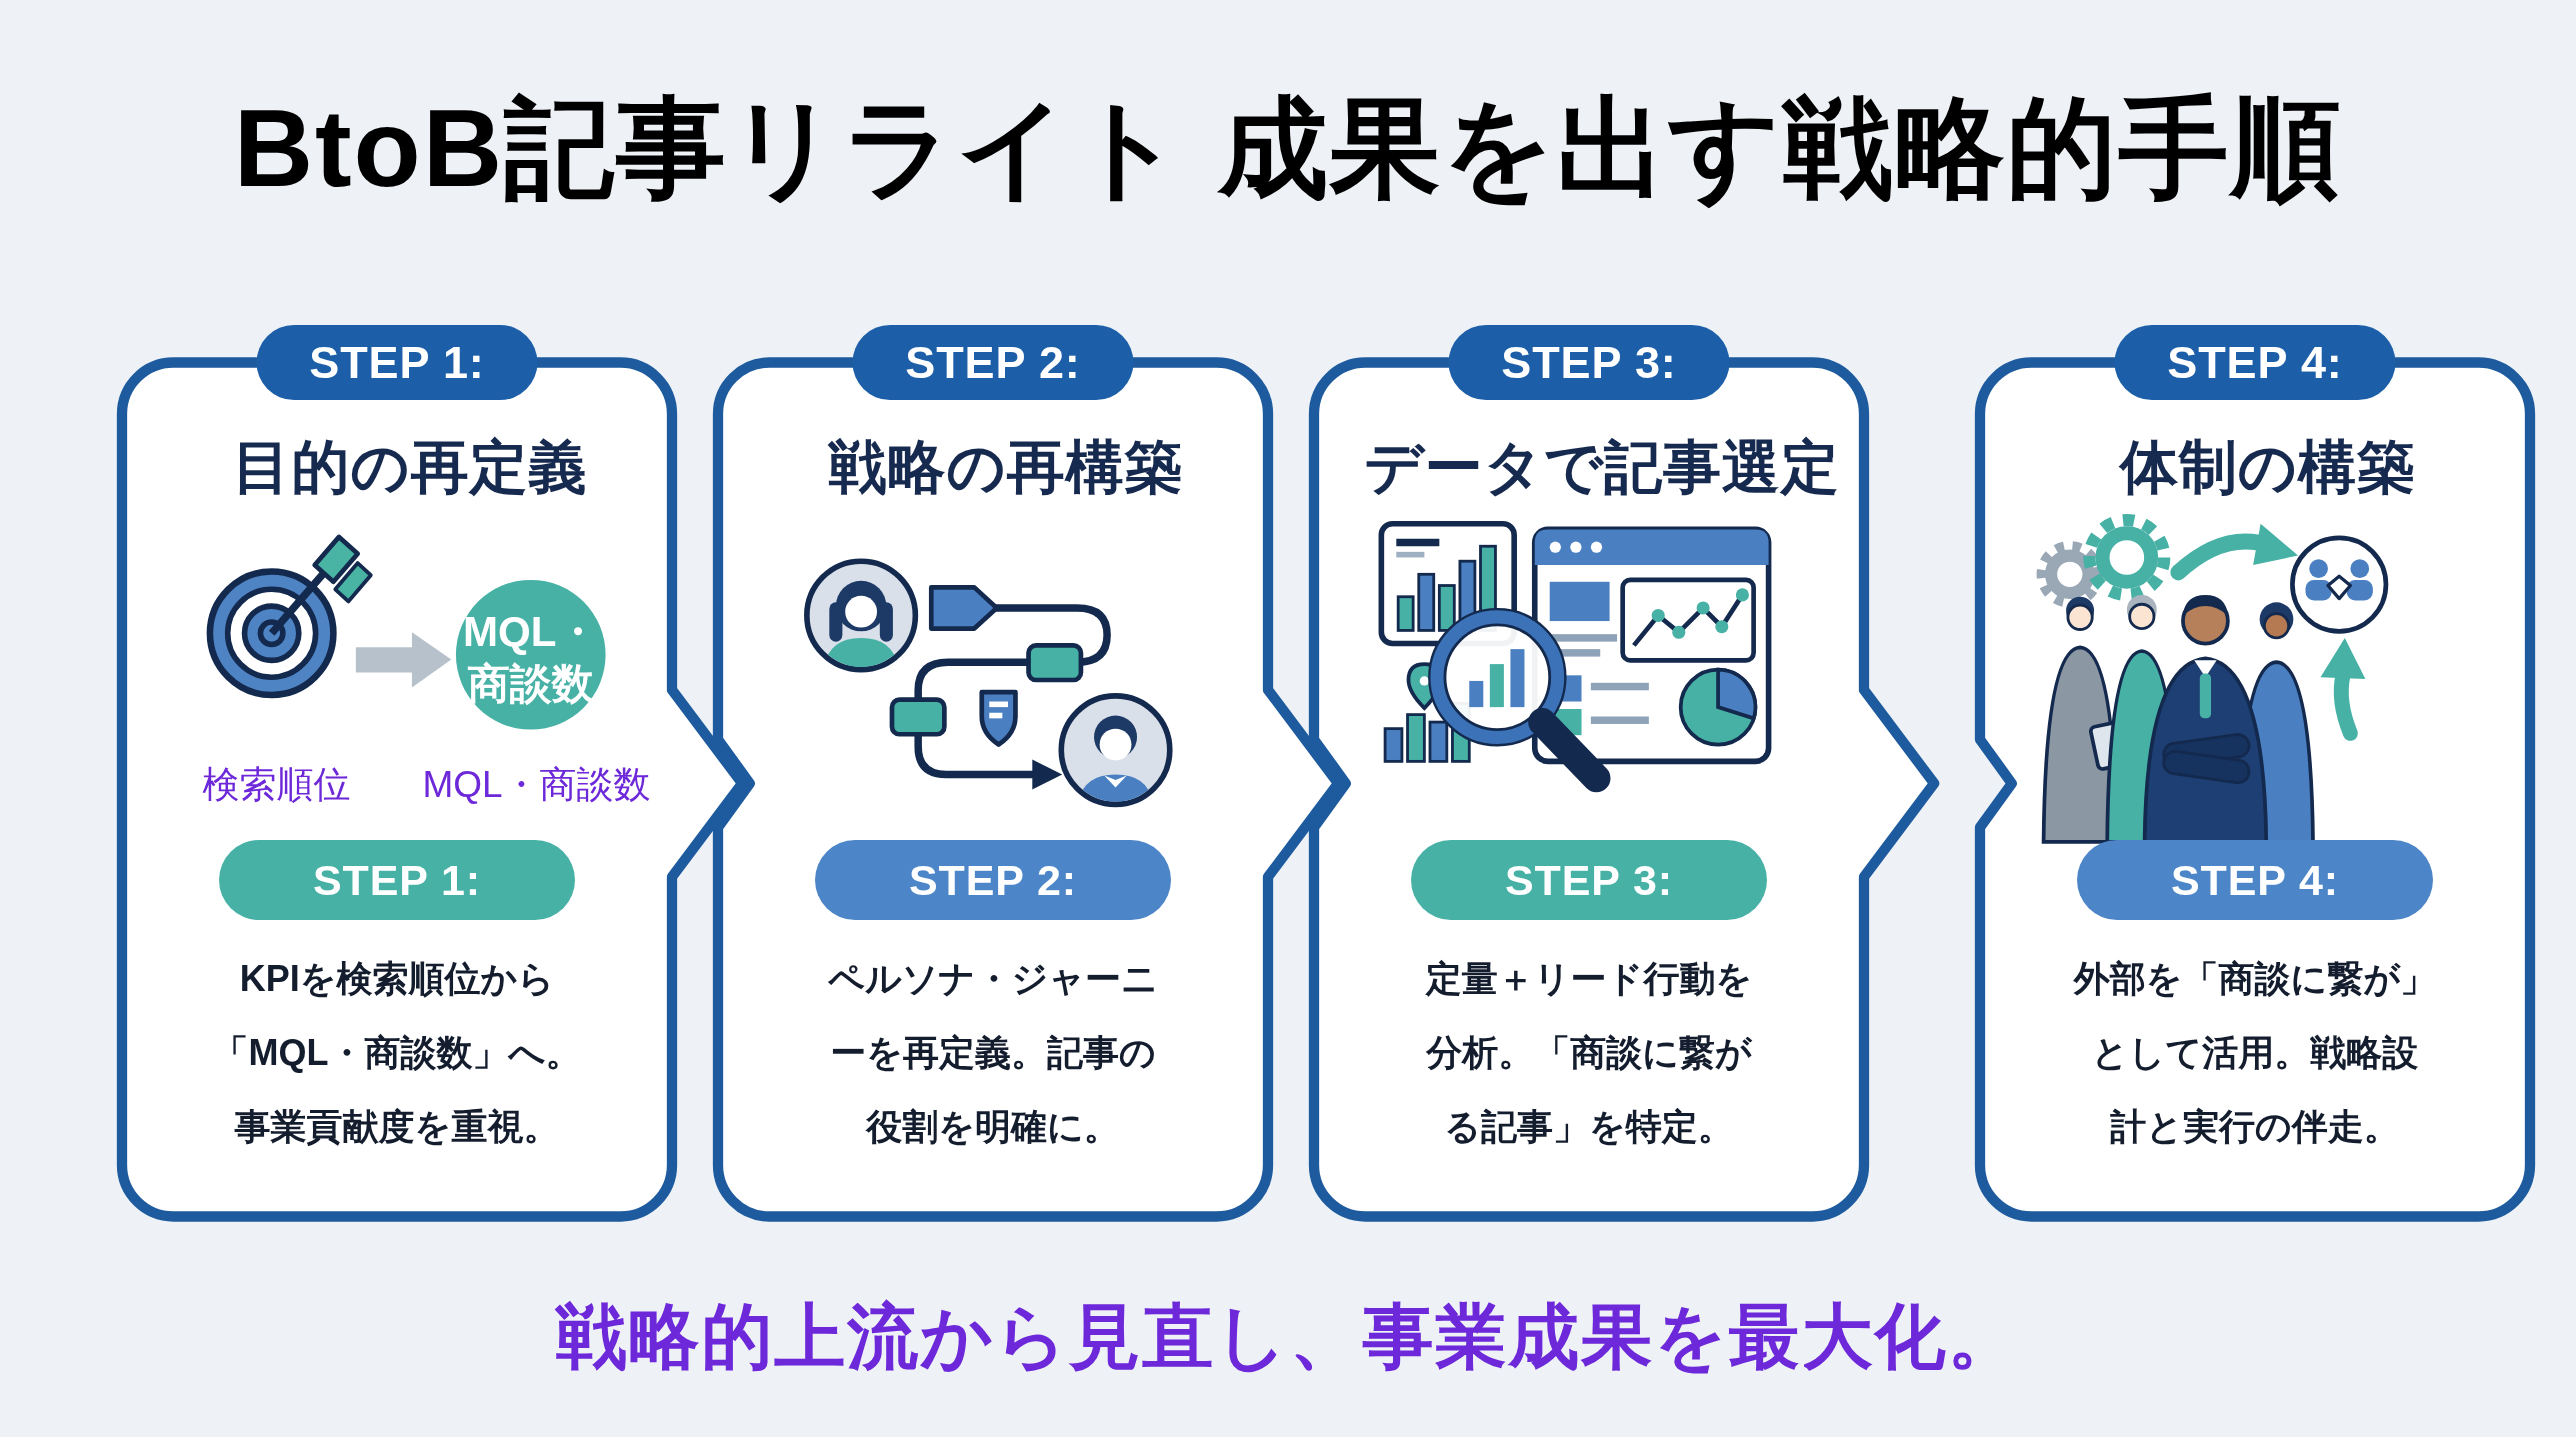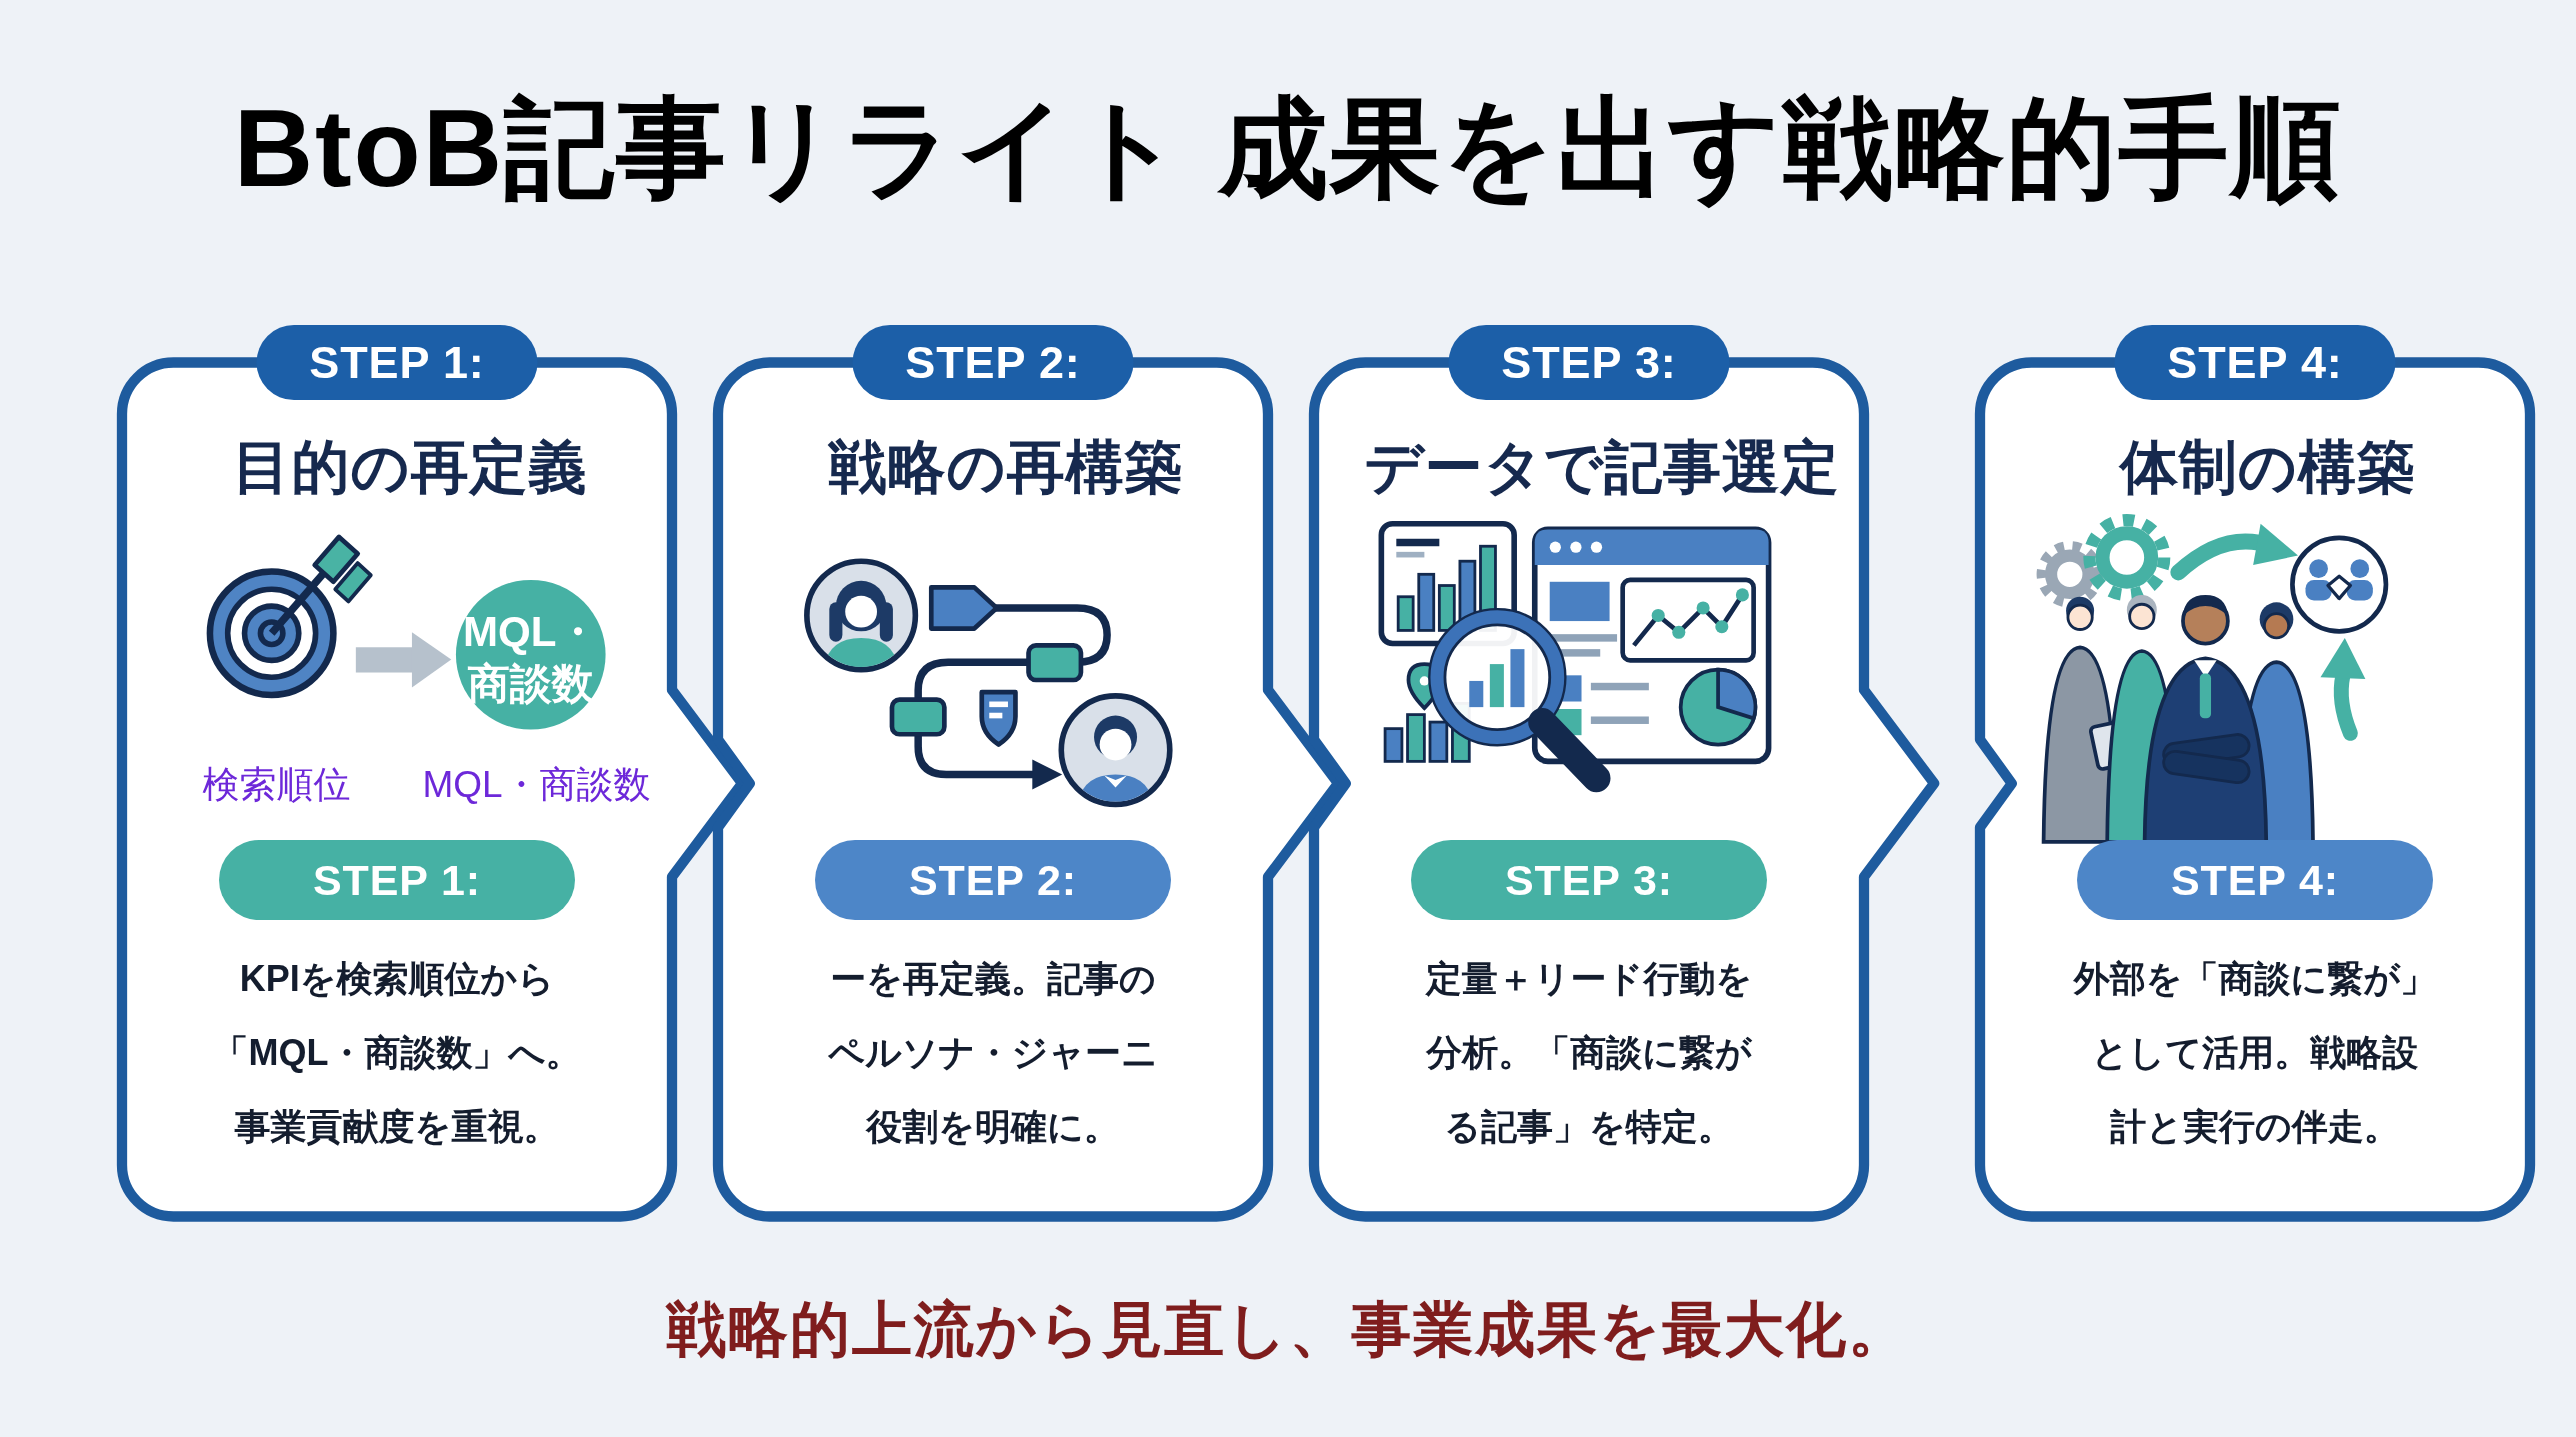--- a/index.html
+++ b/index.html
@@ -20,21 +20,21 @@
   .lbl{position:absolute;top:398px;font-size:37px;font-weight:400;color:#6d28d9;text-align:center;white-space:nowrap;}
   .lbl.left{left:42px;width:225px;}
   .lbl.right{left:281px;width:267px;}
   .pill{position:absolute;top:478px;left:97px;width:356px;height:80px;border-radius:43px;
         display:flex;align-items:center;justify-content:center;color:#fff;
         font-size:43px;font-weight:800;letter-spacing:0.9px;}
   .body{position:absolute;top:580px;left:7.5px;right:7.5px;margin:0;text-align:center;
         font-size:36px;font-weight:700;color:#141d2e;line-height:74px;}
   .body span{display:block;white-space:nowrap;}
   .footer{position:absolute;top:1290px;left:0;width:100%;margin:0;text-align:center;
-          font-size:60px;font-weight:900;color:#7f1d1d;letter-spacing:1.9px;}
+          font-size:71px;font-weight:900;color:#6d28d9;letter-spacing:1.9px;}
 </style>
 </head>
 <body>
 
 <div class="stage">
 
   <h1 class="title">BtoB記事リライト 成果を出す戦略的手順</h1>
 
   <section class="card c1">
     <svg class="shape" width="550" height="855" viewBox="0 0 588 913">
@@ -122,22 +122,22 @@
           <circle cy="-6" r="17" fill="#ffffff"></circle>
           <path d="M-40 58 Q-36 26 0 26 Q36 26 40 58 Z" fill="#4a80c2"></path>
           <polygon points="-12,27 0,40 12,27 0,32" fill="#ffffff"></polygon>
         </g>
       </g>
     </svg>
     <div class="pill" style="background: rgb(77, 134, 200);">
         <span>STEP 2:</span>
       </div>
     <p class="body">
+      <span>ペルソナ・ジャーニ</span>
       <span>ーを再定義。記事の</span>
-      <span>ペルソナ・ジャーニ</span>
       <span>役割を明確に。</span>
     </p>
   </section>
 
   <section class="card c3">
     <svg class="shape" width="550" height="855" viewBox="0 0 588 913">
       <path d="M55 0 L533 0 A55 55 0 0 1 588 55 L588 350 L663 450 L588 550 L588 858 A55 55 0 0 1 533 913 L55 913 A55 55 0 0 1 0 858 L0 497 L34 450 L0 403 L0 55 A55 55 0 0 1 55 0 Z" fill="#ffffff" stroke="#1e5b9e" stroke-width="11" stroke-linejoin="round"></path>
     </svg>
     <div class="badge">
         <span>STEP 3:</span>

